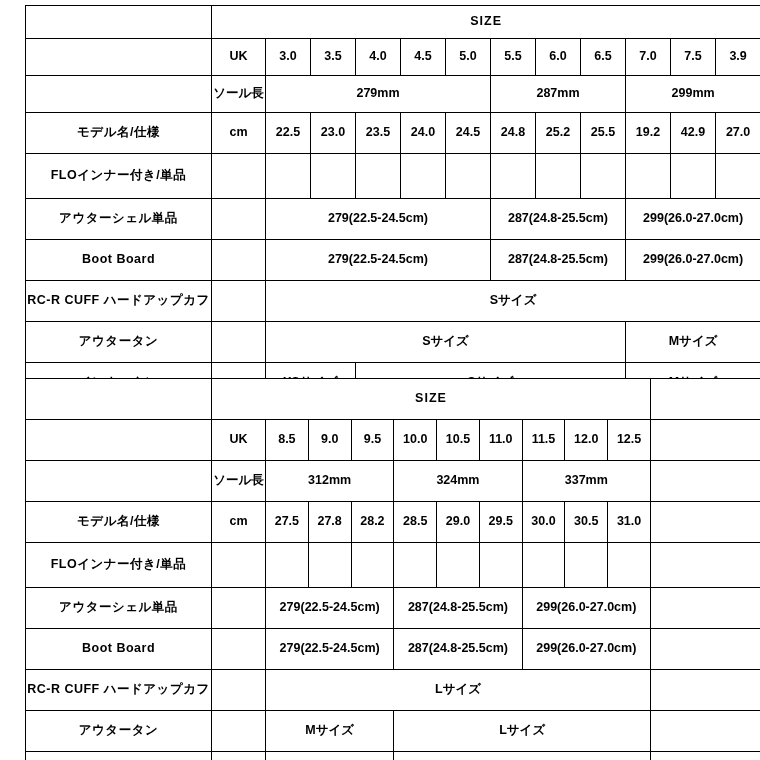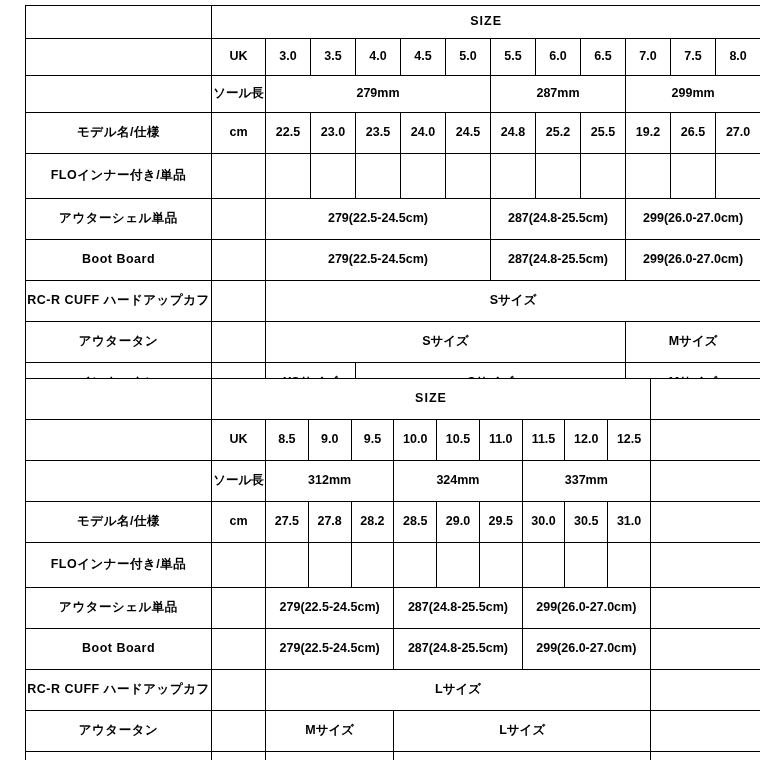--- a/index.html
+++ b/index.html
@@ -121,42 +121,42 @@
             <td class="sizeval" style="height: 36px;">3.0</td>
             <td class="sizeval" style="height: 36px;">3.5</td>
             <td class="sizeval" style="height: 36px; text-align: center;">4.0</td>
             <td class="sizeval" style="height: 36px;">4.5</td>
             <td class="sizeval" style="height: 36px;">5.0</td>
             <td class="sizeval" style="height: 36px;">5.5</td>
             <td class="sizeval" style="height: 36px;">6.0</td>
             <td class="sizeval" style="height: 36px;">6.5</td>
             <td class="sizeval" style="height: 36px;">7.0</td>
             <td class="sizeval" style="height: 36px; margin-top: 40px;">7.5</td>
-            <td class="sizeval" style="height: 36px;">8.0</td>
+            <td class="sizeval" style="height: 36px;">3.9</td>
           </tr>
           <tr>
             <td class="blank-corner" style="height: 36px;"></td>
             <td class="unitcell" style="height: 36px;">ソール長</td>
             <td colspan="5" class="spanval" style="height: 36px;">279mm</td>
             <td colspan="3" class="spanval" style="height: 36px;">287mm</td>
             <td colspan="3" class="spanval" style="height: 36px;">299mm</td>
           </tr>
           <tr>
             <td class="rowlabel" style="height: 40px;">モデル名/仕様</td>
             <td class="unitcell" style="height: 40px;">cm</td>
             <td class="sizeval" style="height: 40px;">22.5</td>
             <td class="sizeval" style="height: 40px;">23.0</td>
             <td class="sizeval" style="height: 40px;">23.5</td>
             <td class="sizeval" style="height: 40px;">24.0</td>
             <td class="sizeval" style="height: 40px;">24.5</td>
             <td class="sizeval" style="height: 40px;">24.8</td>
             <td class="sizeval" style="height: 40px;">25.2</td>
             <td class="sizeval" style="height: 40px;">25.5</td>
             <td class="sizeval" style="height: 40px;">19.2</td>
-            <td class="sizeval" style="height: 40px;">26.5</td>
+            <td class="sizeval" style="height: 40px;">42.9</td>
             <td class="sizeval" style="height: 40px;">27.0</td>
           </tr>
           <tr>
             <td class="rowlabel" style="height: 44px;">FLOインナー付き/単品</td>
             <td class="gray" style="height: 44px;"></td>
             <td class="spanval" style="height: 44px;"></td>
             <td class="spanval" style="height: 44px;"></td>
             <td class="spanval" style="height: 44px;"></td>
             <td class="spanval" style="height: 44px;"></td>
             <td class="spanval" style="height: 44px;"></td>

